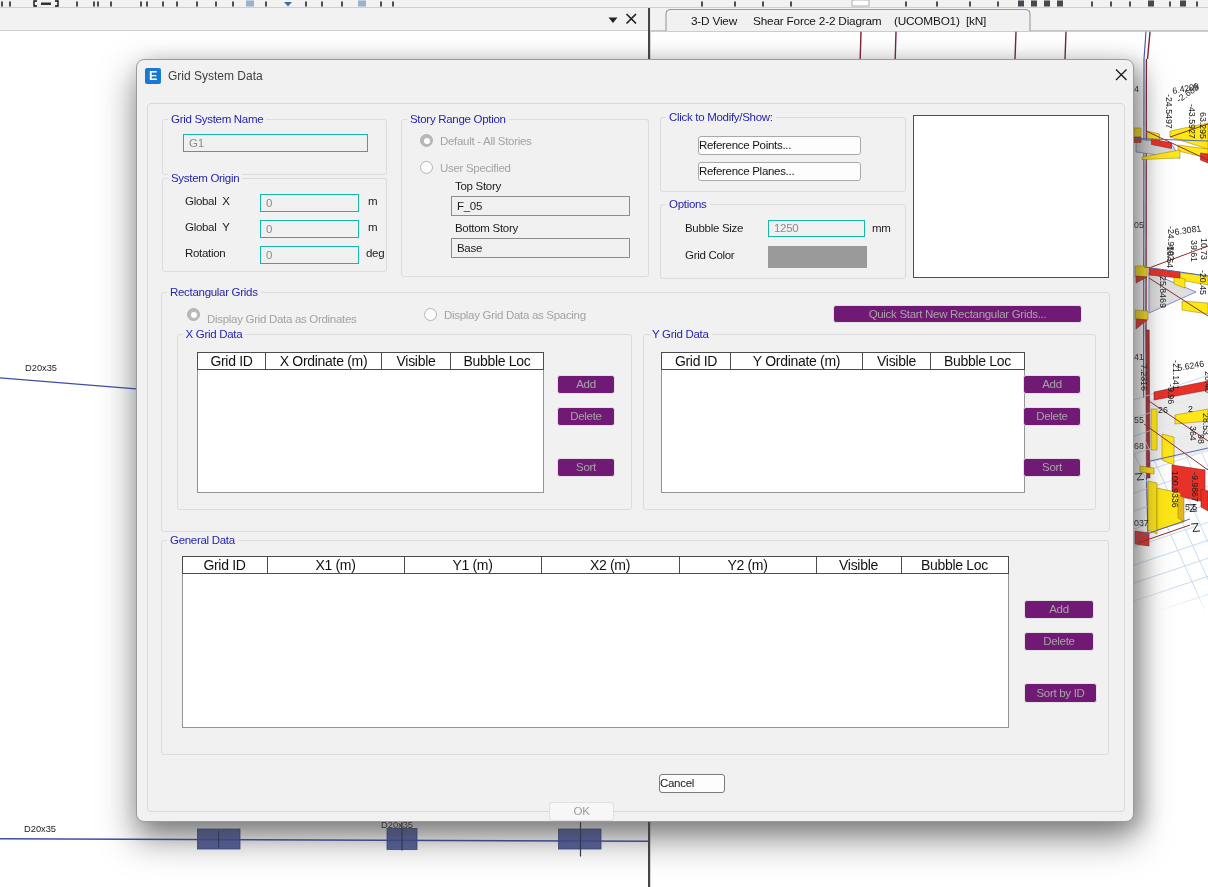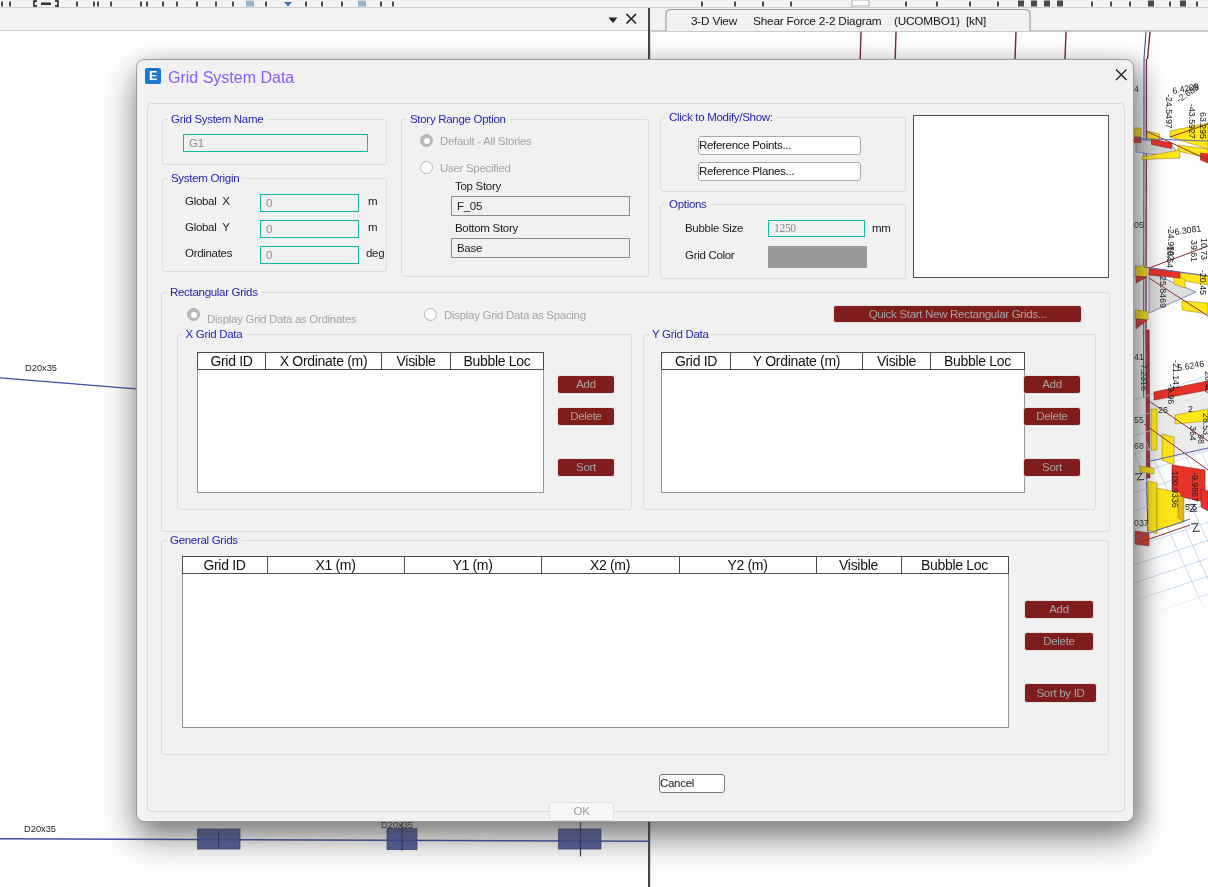--- a/index.html
+++ b/index.html
@@ -5,38 +5,38 @@
 * { margin:0; padding:0; box-sizing:border-box; }
 html,body { width:1208px; height:887px; overflow:hidden; background:#ffffff;
   font-family:"Liberation Sans", sans-serif; }
 #stage { position:relative; width:1208px; height:887px;padding-left:12px; }
 #bg { position:absolute; left:0; top:0; }
 
 #dlg { position:absolute; left:136px; top:59px; width:998px; height:763px; letter-spacing:-0.3px;
   background:#f1f1f1; border:1px solid #9b9b9b; border-radius:8px;
   box-shadow:0 16px 34px 2px rgba(60,60,60,.55), 8px 5px 20px rgba(70,70,70,.33);
   font-size:11.5px; color:#1c1c1c; }
-#dlgtitle { position:absolute; left:31px; top:9px; font-size:16px; color:#8b5cf6; letter-spacing:0; }
+#dlgtitle { position:absolute; left:31px; top:9px; font-size:12px; color:#404040; letter-spacing:0; }
 #eicon { position:absolute; left:8px; top:8px; width:16px; height:16px; background:#1878d2;
   border-radius:2px; color:#fff; font-weight:bold; font-size:12.5px; text-align:center; line-height:16px; }
 #closex { position:absolute; left:974px; top:5px; width:20px; height:20px; }
 #inner { position:absolute; left:10px; top:43px; width:978px; height:709px;
   border:1px solid #d9d9d9; border-radius:4px; }
 .gb { position:absolute; border:1px solid #dcdcdc; border-radius:3px; }
 .gl { position:absolute; top:-7px; left:5px; background:#f1f1f1; padding:0 3px;
   color:#2525b0; font-size:11.5px; line-height:13px; white-space:nowrap; }
 .lab { position:absolute; white-space:nowrap; }
 .dis { color:#a3a3a3; }
 .tbx { position:absolute; background:#f0f0f0; border:1px solid #14b8a6;
   color:#8b8b8b; padding-left:5px; line-height:16px; }
 .tbe { position:absolute; background:#f0f0f0; border:1px solid #8c8c8c;
   color:#1c1c1c; padding-left:5px; }
 .btn { position:absolute; background:#fdfdfd; border:1px solid #a9a9a9; border-radius:3px;
   text-align:left; color:#151515; }
-.btnd { position:absolute; background:#7f1d1d; border:1px solid #e2e2e2; border-radius:3px;
+.btnd { position:absolute; background:#701a75; border:1px solid #e2e2e2; border-radius:3px;
   text-align:center; color:#a5a5a5; }
 .radio { position:absolute; width:13px; height:13px; border-radius:50%;
   border:1px solid #b4b4b4; background:#fcfcfc; }
 .radio.sel { background:#b9b9b9; border-color:#b2b2b2; }
 .radio.sel::after { content:""; position:absolute; left:2.5px; top:2.5px; width:6px; height:6px;
   border-radius:50%; background:#ffffff; }
 table.grid { position:absolute; border-collapse:collapse; background:#ffffff;
   font-size:14px; color:#111; }
 table.grid th { border:1px solid #4c4c4c; font-weight:normal; height:17px; padding:0; text-align:center; }
 table.grid td.body { border:1px solid #949494; border-top:none; padding:0; background:#fff; }
@@ -231,34 +231,34 @@
 </svg>
 
 <div id="dlg">
   <div id="eicon">E</div>
   <div id="dlgtitle">Grid System Data</div>
   <svg id="closex" viewBox="0 0 20 20">
         <path d="M5 4.5 L15.5 15 M15.5 4.5 L5 15" stroke="#1a1a1a" stroke-width="1.3" fill="none"></path>
       </svg>
   <div id="inner"></div>
 
-  <div class="gb" style="left:25px;top:59px;width:225px;height:46px;">
+  <div class="gb" style="left:25px;top:59px;width:225px;height:56px;">
     <div class="gl">Grid System Name</div>
     <div class="tbx" style="left:20px;top:14px;width:185px;height:18px;">G1</div>
   </div>
 
   <div class="gb" style="left:25px;top:118px;width:225px;height:94px;">
     <div class="gl">System Origin</div>
     <div class="lab" style="left:22px;top:16px;">Global&nbsp;&nbsp;X</div>
     <div class="tbx" style="left:97px;top:15px;width:99px;height:18px;">0</div>
     <div class="lab" style="left:205px;top:16px;">m</div>
     <div class="lab" style="left:22px;top:42px;">Global&nbsp;&nbsp;Y</div>
     <div class="tbx" style="left:97px;top:41px;width:99px;height:18px;">0</div>
     <div class="lab" style="left:205px;top:42px;">m</div>
-    <div class="lab" style="left:22px;top:68px;">Ordinates</div>
+    <div class="lab" style="left:22px;top:68px;">Rotation</div>
     <div class="tbx" style="left:97px;top:67px;width:99px;height:18px;">0</div>
     <div class="lab" style="left:203px;top:68px;">deg</div>
   </div>
 
   <div class="gb" style="left:264px;top:59px;width:248px;height:158px;">
     <div class="gl">Story Range Option</div>
     <div class="radio sel" style="left:18px;top:14px;"></div>
     <div class="lab dis" style="left:38px;top:15px;">Default - All Stories</div>
     <div class="radio" style="left:18px;top:40.5px;"></div>
     <div class="lab dis" style="left:38px;top:41.5px;">User Specified</div>
@@ -270,21 +270,21 @@
 
   <div class="gb" style="left:523px;top:57px;width:246px;height:75px;">
     <div class="gl">Click to Modify/Show:</div>
     <div class="btn" style="left:37px;top:18px;width:163px;height:19px;line-height:17px;">Reference Points...</div>
     <div class="btn" style="left:37px;top:44px;width:163px;height:19px;line-height:17px;">Reference Planes...</div>
   </div>
 
   <div class="gb" style="left:523px;top:144px;width:246px;height:75px;">
     <div class="gl">Options</div>
     <div class="lab" style="left:24px;top:17px;">Bubble Size</div>
-    <div class="tbx" style="left:107px;top:15px;width:97px;height:17px;line-height:15px;font-family:Liberation Serif, serif;">1250</div>
+    <div class="tbx" style="left:107px;top:15px;width:97px;height:17px;line-height:15px;">1250</div>
     <div class="lab" style="left:211px;top:17px;">mm</div>
     <div class="lab" style="left:24px;top:44px;">Grid Color</div>
     <div style="position:absolute;left:107px;top:41px;width:99px;height:22px;background:#9a9a9a;"></div>
   </div>
 
   <div style="position:absolute;left:776px;top:55px;width:196px;height:163px;background:#ffffff;border:1px solid #4e4e4e;"></div>
 
   <div class="gb" style="left:24px;top:232px;width:949px;height:240px;">
     <div class="gl">Rectangular Grids</div>
     <div class="radio sel" style="left:25px;top:15px;"></div>
@@ -328,21 +328,21 @@
               </tr>
       </tbody>
           </table>
       <div class="btnd" style="left:379px;top:40px;width:58px;height:19px;line-height:17px;">Add</div>
       <div class="btnd" style="left:379px;top:72px;width:58px;height:19px;line-height:17px;">Delete</div>
       <div class="btnd" style="left:379px;top:123px;width:58px;height:19px;line-height:17px;">Sort</div>
     </div>
   </div>
 
   <div class="gb" style="left:24px;top:480px;width:948px;height:215px;">
-    <div class="gl">General Grids</div>
+    <div class="gl">General Data</div>
     <table class="grid" style="left:19.5px;top:15px;">
       <tbody>
             <tr>
               <th style="width:85px;">Grid ID</th>
               <th style="width:137px;">X1 (m)</th>
               <th style="width:137px;">Y1 (m)</th>
               <th style="width:138px;">X2 (m)</th>
               <th style="width:137px;">Y2 (m)</th>
               <th style="width:85px;">Visible</th>
               <th style="width:107px;">Bubble Loc</th>

